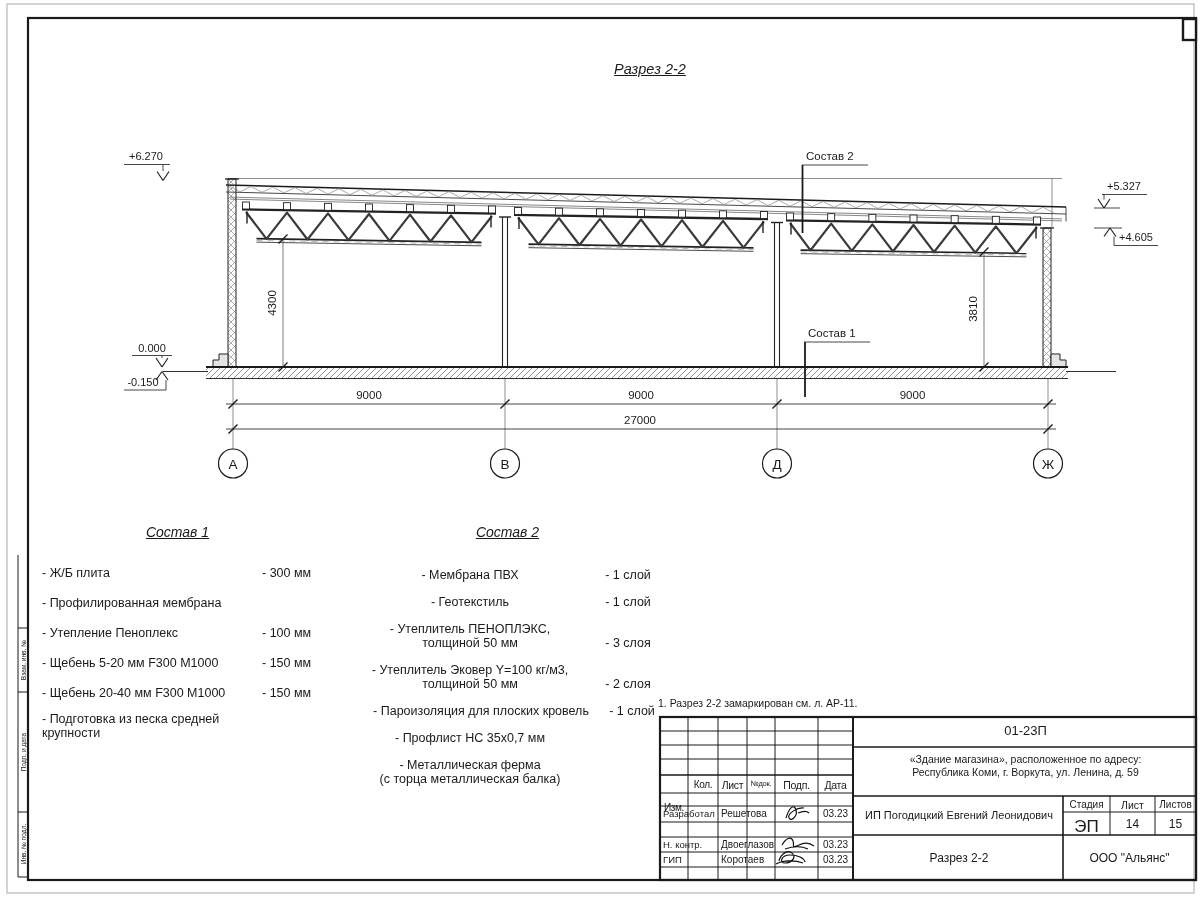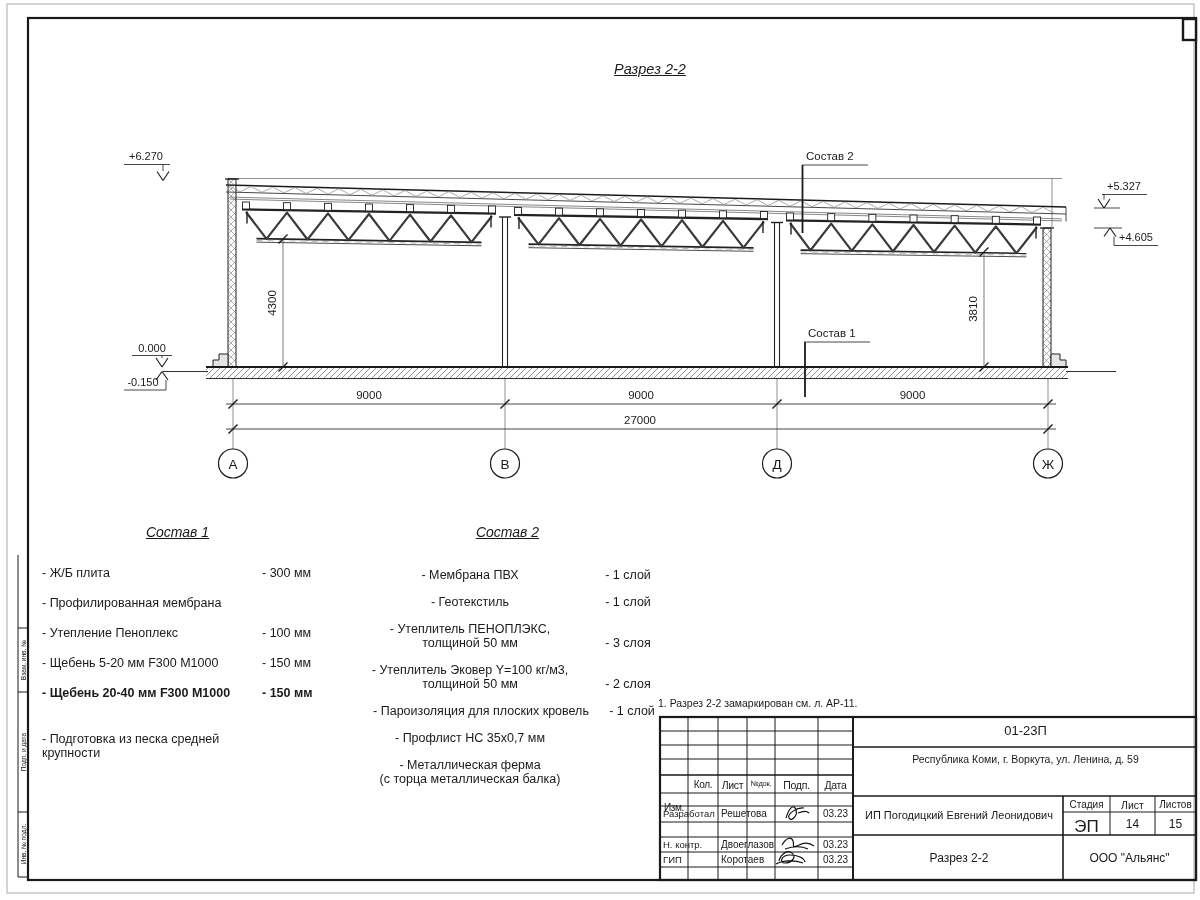--- a/index.html
+++ b/index.html
@@ -224,21 +224,21 @@
         <div class="comp-val" style="width: 76px;"></div>
       </div>
       <div class="comp-row" style="margin-bottom: 16px;">
         <div class="comp-name" style="width: 220px;">- Утепление Пеноплекс</div>
         <div class="comp-val" style="width: 76px;">- 100 мм</div>
       </div>
       <div class="comp-row" style="margin-bottom: 16px;">
         <div class="comp-name" style="width: 220px;">- Щебень 5-20 мм F300 М1000</div>
         <div class="comp-val" style="width: 76px;">- 150 мм</div>
       </div>
-      <div class="comp-row" style="margin-bottom: 32px; font-weight: bold;">
+      <div class="comp-row" style="margin-bottom: 12px;">
         <div class="comp-name" style="width: 220px;">- Щебень 20-40 мм F300 М1000</div>
         <div class="comp-val" style="width: 76px;">- 150 мм</div>
       </div>
       <div class="comp-row" style="margin-bottom: 28px;">
         <div class="comp-name" style="width: 220px;">- Подготовка из песка средней
   крупности</div>
         <div class="comp-val" style="width: 76px;"></div>
       </div>
     </div>
 
@@ -276,20 +276,21 @@
         <div class="comp-name" style="width: 250px;">- Металлическая ферма
   (с торца металлическая балка)</div>
         <div class="comp-val" style="width: 66px;"></div>
       </div>
     </div>
 
   <div class="abs note" style="left:658px;top:697px;width:300px;">1. Разрез 2-2 замаркирован см. л. АР-11.</div>
 
   <div class="abs tb tb-center" style="left:855px;top:723px;width:341px;font-size:13px;">01-23П</div>
   <div class="abs tb tb-center" style="left:855px;top:753px;width:341px;font-size:10.5px;line-height:13px;">
+    <div>«Здание магазина», расположенное по адресу:</div>
     <div>Республика Коми, г. Воркута, ул. Ленина, д. 59</div>
   </div>
   <div class="abs tb tb-center" style="left:855px;top:809px;width:208px;font-size:11px;">ИП Погодицкий Евгений Леонидович</div>
   <div class="abs tb tb-center" style="left:1063px;top:799px;width:47px;font-size:10px;">Стадия</div>
   <div class="abs tb tb-center" style="left:1110px;top:799px;width:45px;font-size:10.5px;">Лист</div>
   <div class="abs tb tb-center" style="left:1155px;top:799px;width:41px;font-size:10px;">Листов</div>
   <div class="abs tb tb-center" style="left:1063px;top:817px;width:47px;font-size:17px;">ЭП</div>
   <div class="abs tb tb-center" style="left:1110px;top:817px;width:45px;font-size:12px;">14</div>
   <div class="abs tb tb-center" style="left:1155px;top:817px;width:41px;font-size:12px;">15</div>
   <div class="abs tb tb-center" style="left:855px;top:851px;width:208px;font-size:12px;">Разрез 2-2</div>

